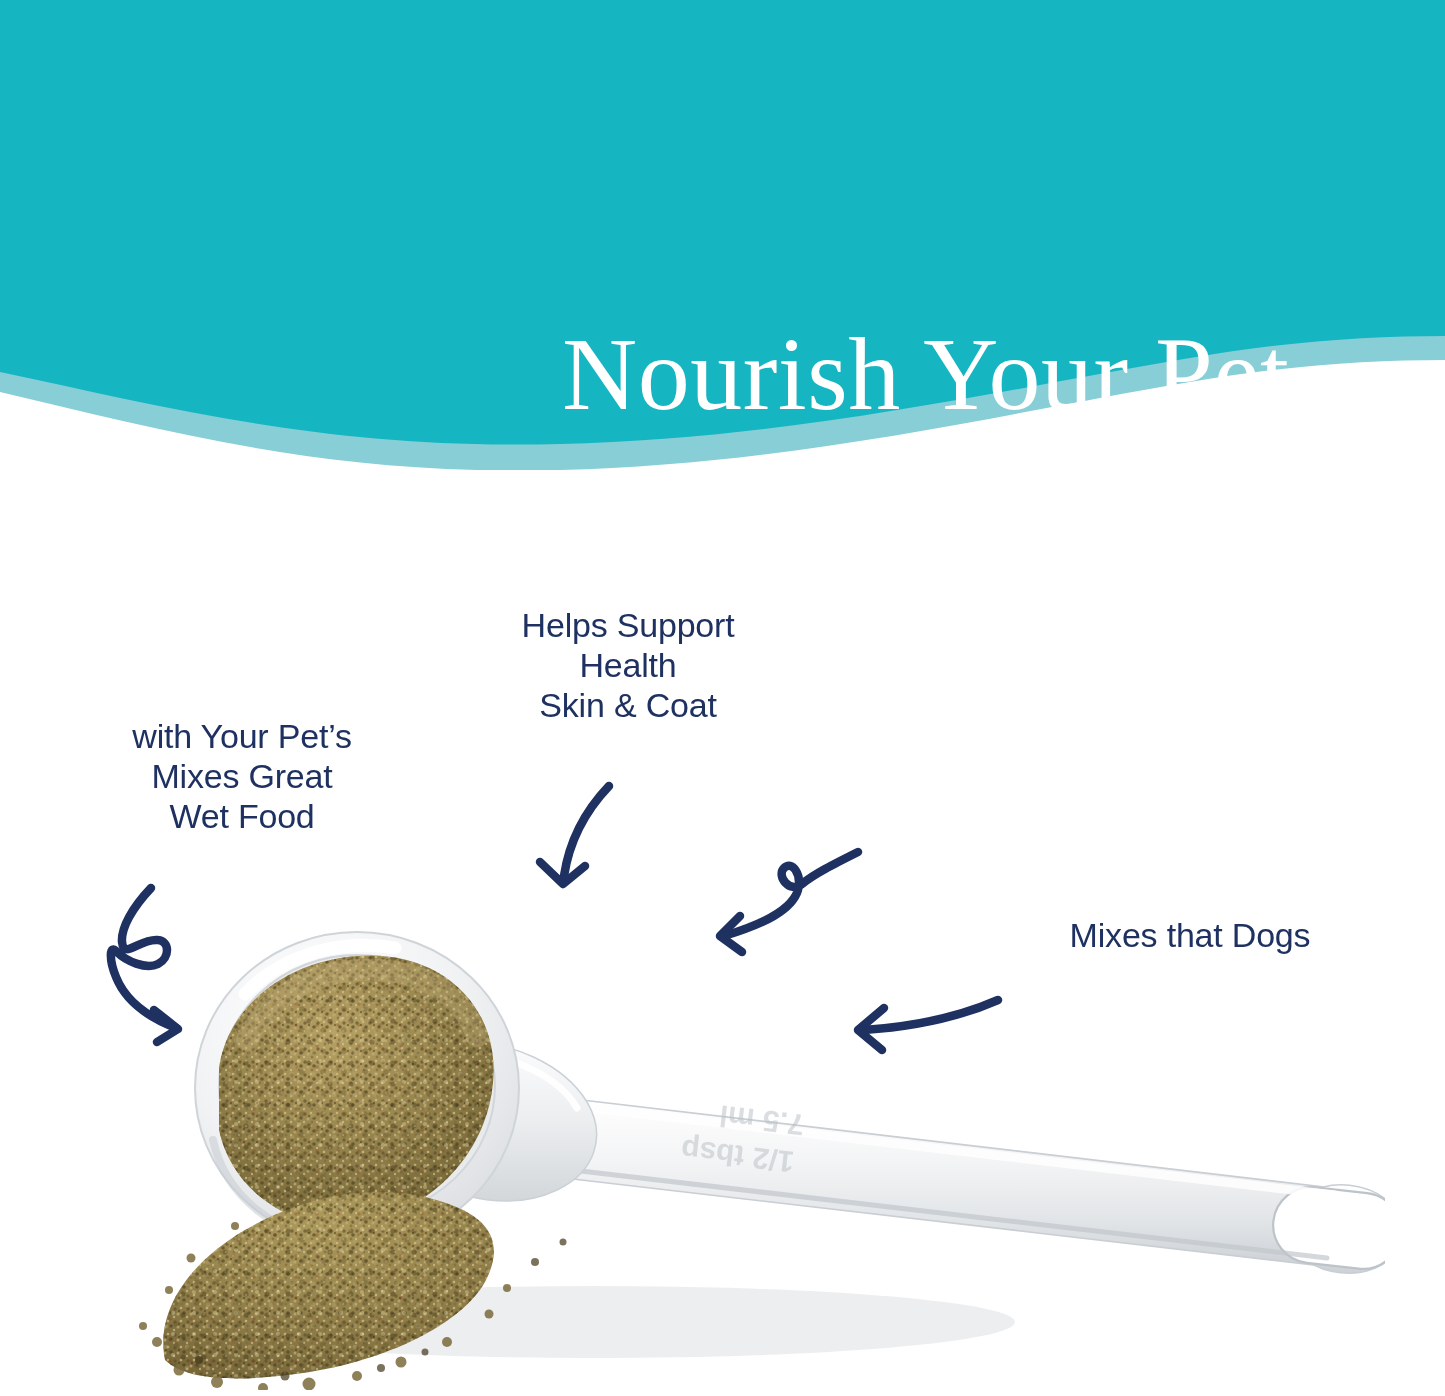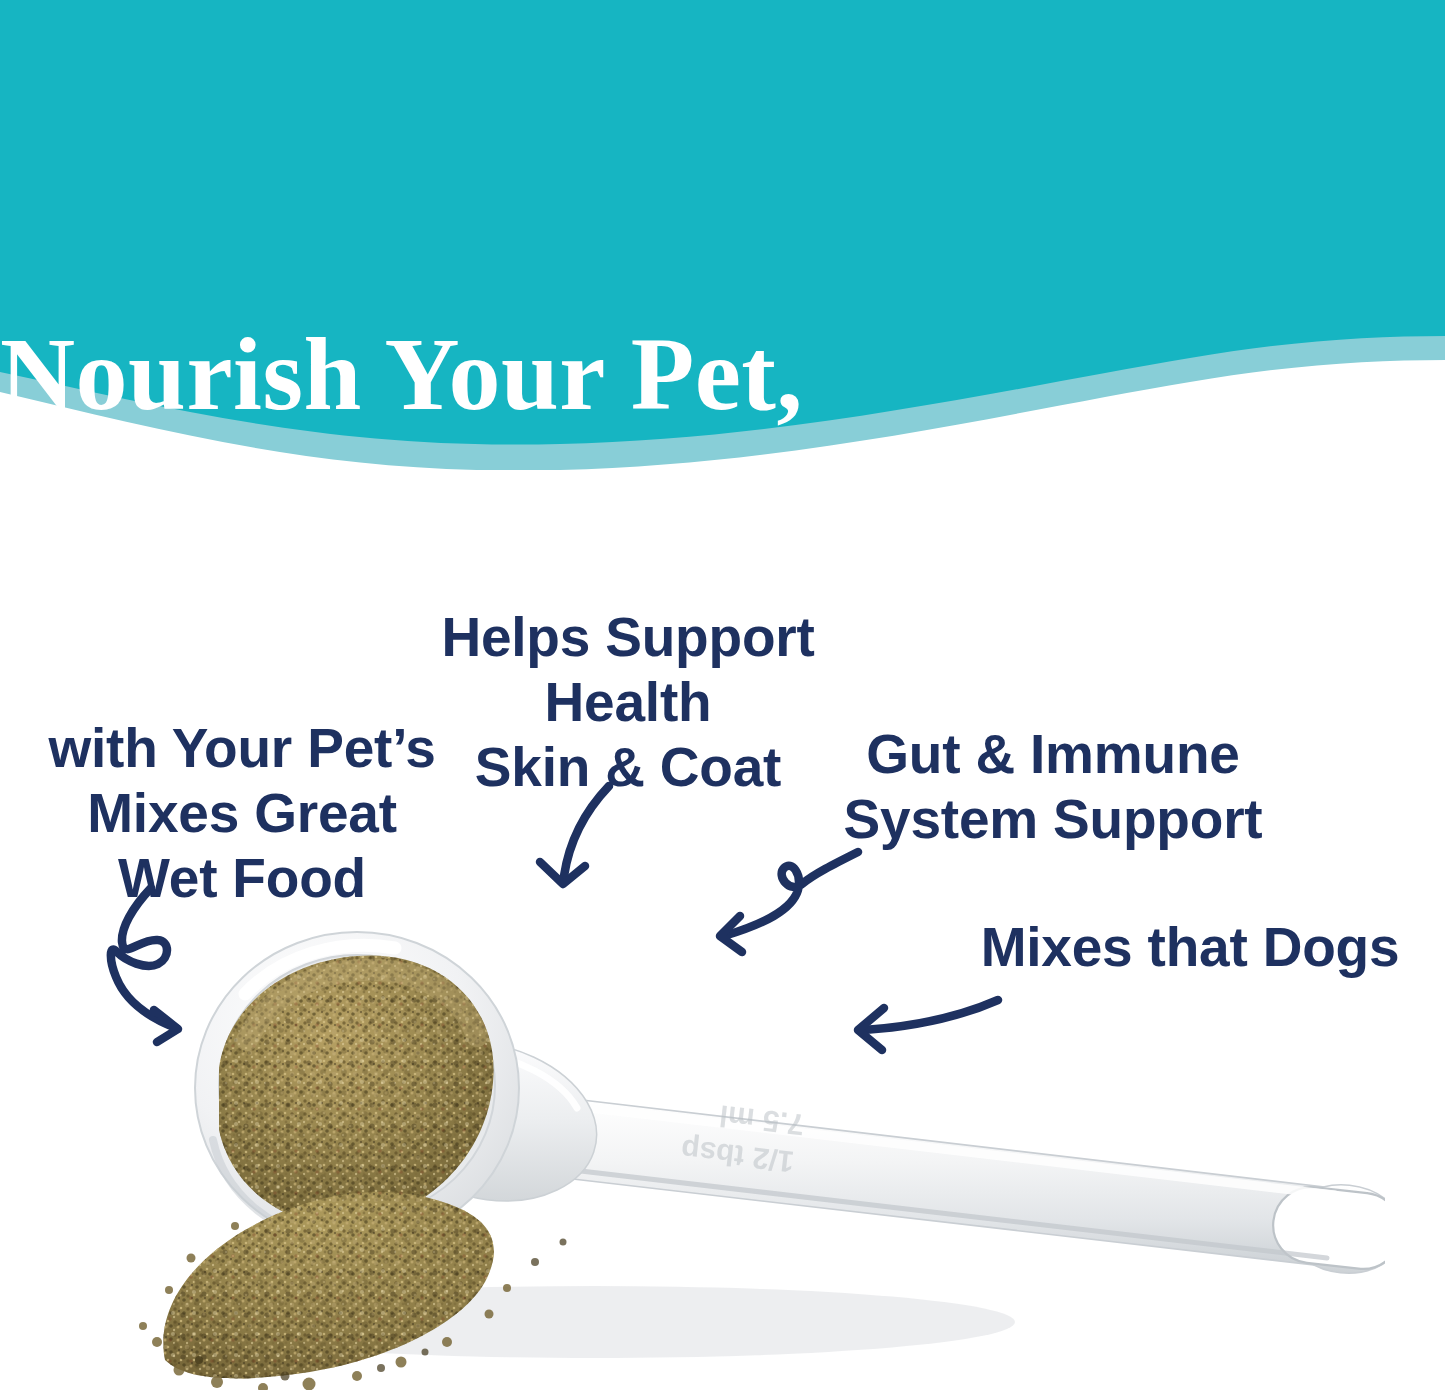--- a/index.html
+++ b/index.html
@@ -31,40 +31,40 @@
     position: absolute;
     left: 0;
     top: 0;
     display: block;
   }
   #header-title {
     position: absolute;
     left: 0;
     top: 62px;
     width: 1316px;
-    text-align: left;
+    text-align: right;
     color: #ffffff;
     font-family: "Liberation Serif", "DejaVu Serif", serif;
-    font-weight: bold;
+    font-weight: normal;
     font-size: 104px;
     line-height: 1.20;
     letter-spacing: 0.5px;
     white-space: pre;
   }
   #header-title .tline {
     display: block;
   }
 
   
   .callout {
     position: absolute;
     color: #1e3160;
     font-family: "Liberation Sans", sans-serif;
-    font-weight: bold;
-    font-size: 55px;
+    font-weight: normal;
+    font-size: 34px;
     line-height: 1.18;
     letter-spacing: -0.2px;
   }
   .callout .cline { display: block; }
 
   #callout-mixes {
     left: 42px;
     top: 716px;
     width: 400px;
     text-align: center;
@@ -133,24 +133,20 @@
     <span class="cline">Mixes Great</span>
     <span class="cline">Wet Food</span>
   </div>
 
   <div class="callout" id="callout-skin">
     <span class="cline">Helps Support</span>
     <span class="cline">Health</span>
     <span class="cline">Skin &amp; Coat</span>
   </div>
 
-  <div class="callout" id="callout-gut">
-    <span class="cline">Gut &amp; Immune</span>
-    <span class="cline">System Support</span>
-  </div>
 
   <div class="callout" id="callout-crave">
     <span class="cline">Mixes that Dogs</span>
   </div>
 
   <svg class="arrow-svg" id="arrow-mixes" width="150" height="165" viewBox="0 0 150 165">
     <g fill="none" stroke="#1e3160" stroke-width="8.5" stroke-linecap="round" stroke-linejoin="round">
       <path d="M63,10 C44,30 33,50 34,64 C36,82 52,60 70,62 C82,63 82,80 70,86
                C58,92 38,83 29,74 C21,65 21,82 28,99 C38,124 62,140 88,150"></path>
       <path d="M66,132 L90,151 L69,164"></path>

